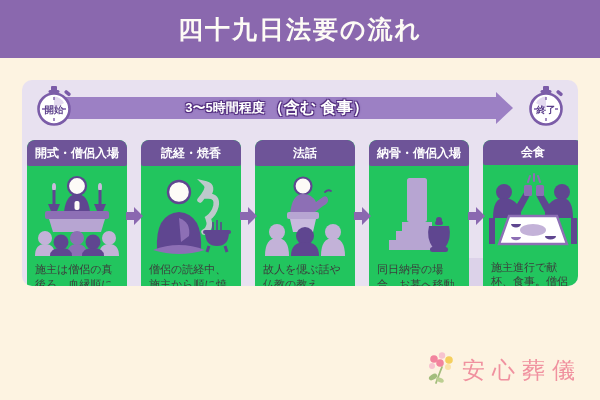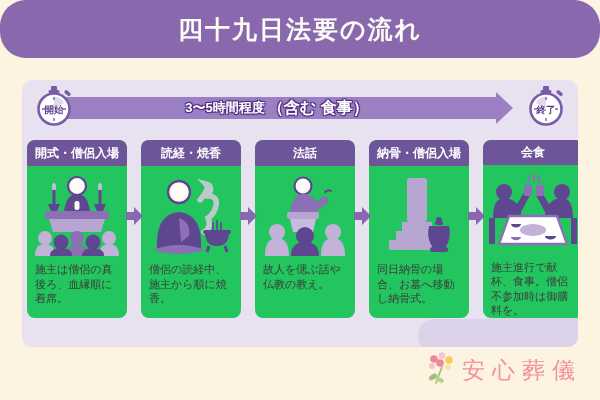--- a/index.html
+++ b/index.html
@@ -5,28 +5,28 @@
   html,body{margin:0;padding:0;}
   body{
     width:600px;height:400px;position:relative;overflow:hidden;
     background:#fdf3e1;
     font-family:"Liberation Sans","DejaVu Sans",sans-serif;
     -webkit-font-smoothing:antialiased;
   }
   
   .top-banner{
     position:absolute;left:0;top:0;width:600px;height:58px;
-    background:#8a68ae;display:flex;align-items:center;justify-content:center;border-radius:26px;
+    background:#8a68ae;display:flex;align-items:center;justify-content:center;
   }
   .top-banner h1{
     margin:0;color:#fdfbf5;font-size:25px;font-weight:bold;letter-spacing:2px;
   }
   
   .flow-panel{
-    position:absolute;left:22px;top:80px;width:556px;height:267px;
+    position:absolute;left:22px;top:80px;width:556px;height:206px;
     background:#e8e1f0;border-radius:10px;overflow:hidden;
   }
   .cloud{position:absolute;background:#dcd2e9;border-radius:40px;}
   .cloud.c1{right:-20px;bottom:-16px;width:120px;height:46px;}
   .cloud.c2{right:70px;bottom:-6px;width:90px;height:34px;}
   .cloud.c3{right:-18px;bottom:40px;width:60px;height:44px;border-radius:50%;}
   
   .timeline{
     position:absolute;top:6px;left:12px;right:12px;height:44px;
     display:flex;align-items:center;

